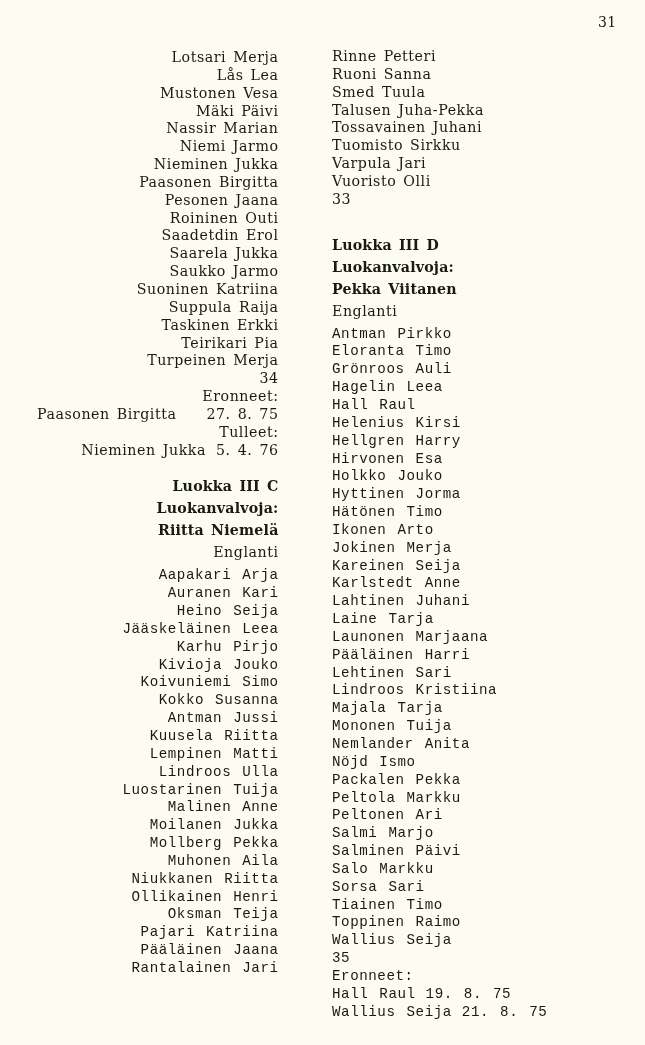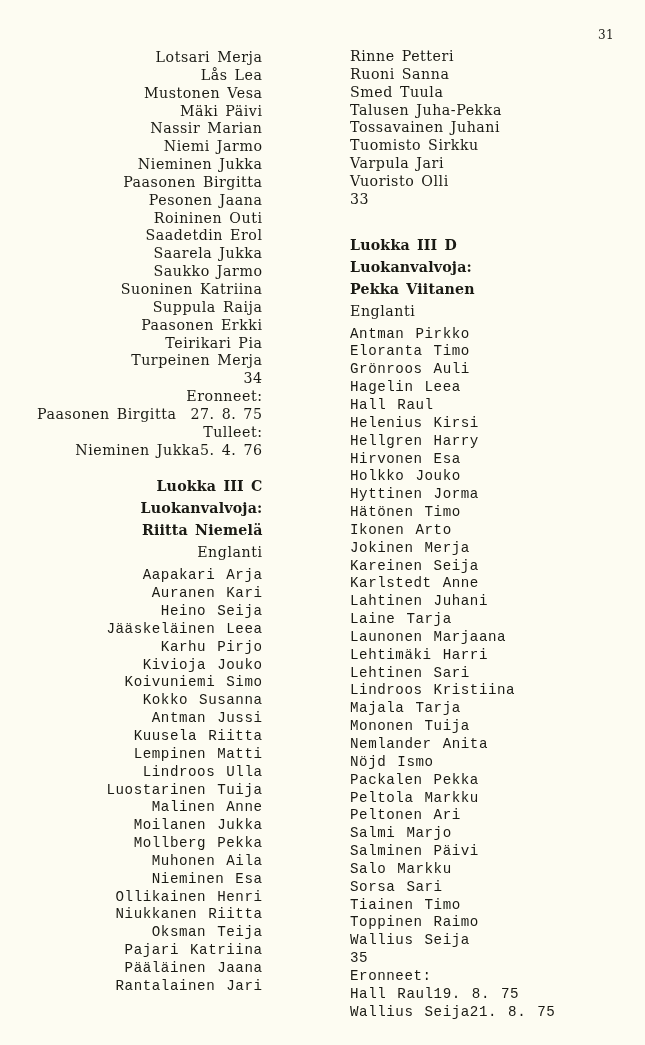--- a/index.html
+++ b/index.html
@@ -5,40 +5,40 @@
     html, body { margin: 0; padding: 0; }
     body {
       width: 645px; height: 1045px;
       background: #fdfcf2;
       position: relative;
       overflow: hidden;
       font-family: "DejaVu Serif", "Liberation Serif", serif;
       color: #1a1a14;
     }
     .page-number {
-      position: absolute; top: 28px; left: 598px;
-      font-size: 12px; letter-spacing: 0.3px;
+      position: absolute; top: 14px; left: 598px;
+      font-size: 14px; letter-spacing: 0.3px;
     }
     .col { position: absolute; top: 49px; }
     .col-left { left: 37px; text-align: right; }
-    .col-right { left: 350px; top: 48px; }
+    .col-right { left: 332px; top: 48px; }
     .line {
       font-size: 14.2px;
       line-height: 17.85px;
       height: 17.85px;
       white-space: nowrap;
       letter-spacing: 0.55px;
       word-spacing: 2px;
     }
     .bold { font-weight: bold; letter-spacing: 0.2px; }
     .gap-sm { margin-top: 4px; font-family: Liberation Mono, monospace; }
     .gap-md { margin-top: 25px; }
     .gap-lg { margin-top: 16px; }
-    .date { display: inline-block; margin-left: 14px; }
-    .date-tight { display: inline-block; }
+    .date { display: inline-block; margin-left: 30px; }
+    .date-tight { display: inline-block; margin-left: 10px; }
     .heading .line { line-height: 22px; height: 22px; }
   </style>
 </head>
 <body>
 
 <div class="page-number">31</div>
 
 <div class="col col-left">
   <div>
     <div class="line">Lotsari Merja</div>
@@ -49,21 +49,21 @@
     <div class="line">Niemi Jarmo</div>
     <div class="line">Nieminen Jukka</div>
     <div class="line">Paasonen Birgitta</div>
     <div class="line">Pesonen Jaana</div>
     <div class="line">Roininen Outi</div>
     <div class="line">Saadetdin Erol</div>
     <div class="line">Saarela Jukka</div>
     <div class="line">Saukko Jarmo</div>
     <div class="line">Suoninen Katriina</div>
     <div class="line">Suppula Raija</div>
-    <div class="line">Paasonen Erkki</div>
+    <div class="line">Taskinen Erkki</div>
     <div class="line">Teirikari Pia</div>
     <div class="line">Turpeinen Merja</div>
     <div class="line">34</div>
     <div class="line">Eronneet:</div>
     <div class="line">
       <span>Paasonen Birgitta</span><span class="date">27. 8. 75</span>
     </div>
     <div class="line">Tulleet:</div>
     <div class="line">
       <span>Nieminen Jukka</span><span class="date-tight">5. 4. 76</span>
@@ -88,23 +88,22 @@
     <div class="line">Kokko Susanna</div>
     <div class="line">Antman Jussi</div>
     <div class="line">Kuusela Riitta</div>
     <div class="line">Lempinen Matti</div>
     <div class="line">Lindroos Ulla</div>
     <div class="line">Luostarinen Tuija</div>
     <div class="line">Malinen Anne</div>
     <div class="line">Moilanen Jukka</div>
     <div class="line">Mollberg Pekka</div>
     <div class="line">Muhonen Aila</div>
-    <div class="line">Nieminen Esa</div>
+    <div class="line">Niukkanen Riitta</div>
     <div class="line">Ollikainen Henri</div>
-    <div class="line">Niukkanen Riitta</div>
     <div class="line">Oksman Teija</div>
     <div class="line">Pajari Katriina</div>
     <div class="line">Pääläinen Jaana</div>
     <div class="line">Rantalainen Jari</div>
   </div>
 </div>
 
 <div class="col col-right">
   <div>
     <div class="line">Rinne Petteri</div>
@@ -137,21 +136,21 @@
     <div class="line">Holkko Jouko</div>
     <div class="line">Hyttinen Jorma</div>
     <div class="line">Hätönen Timo</div>
     <div class="line">Ikonen Arto</div>
     <div class="line">Jokinen Merja</div>
     <div class="line">Kareinen Seija</div>
     <div class="line">Karlstedt Anne</div>
     <div class="line">Lahtinen Juhani</div>
     <div class="line">Laine Tarja</div>
     <div class="line">Launonen Marjaana</div>
-    <div class="line">Lehtimäki Harri</div>
+    <div class="line">Pääläinen Harri</div>
     <div class="line">Lehtinen Sari</div>
     <div class="line">Lindroos Kristiina</div>
     <div class="line">Majala Tarja</div>
     <div class="line">Mononen Tuija</div>
     <div class="line">Nemlander Anita</div>
     <div class="line">Nöjd Ismo</div>
     <div class="line">Packalen Pekka</div>
     <div class="line">Peltola Markku</div>
     <div class="line">Peltonen Ari</div>
     <div class="line">Salmi Marjo</div>

